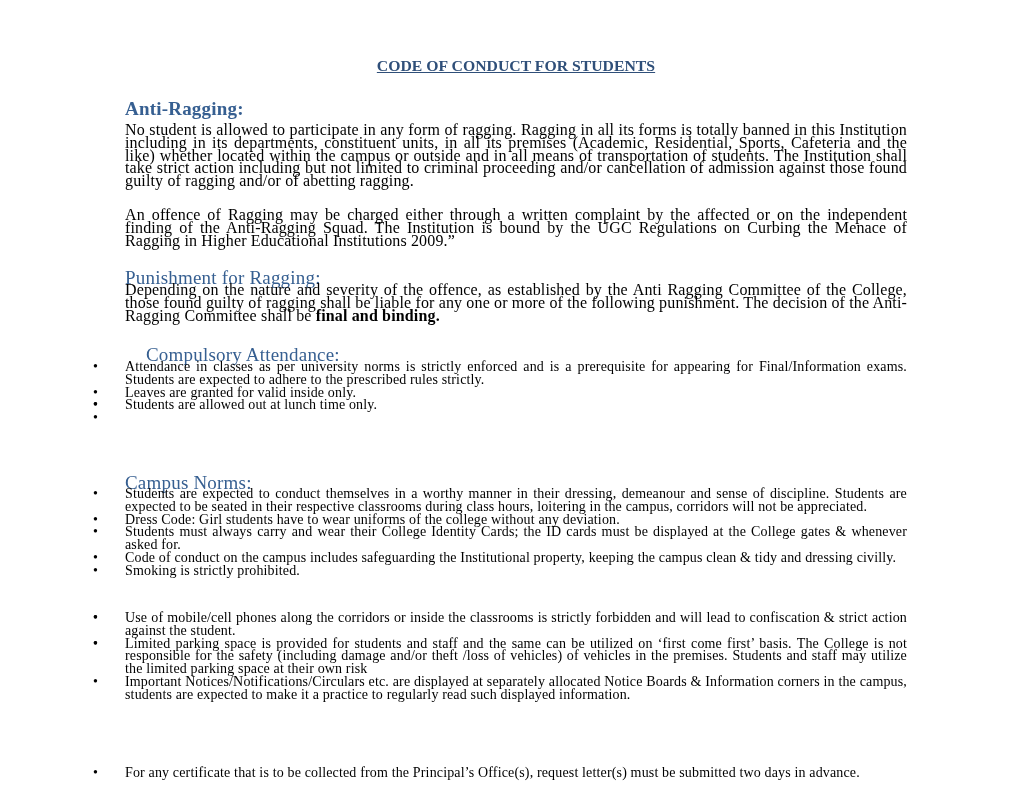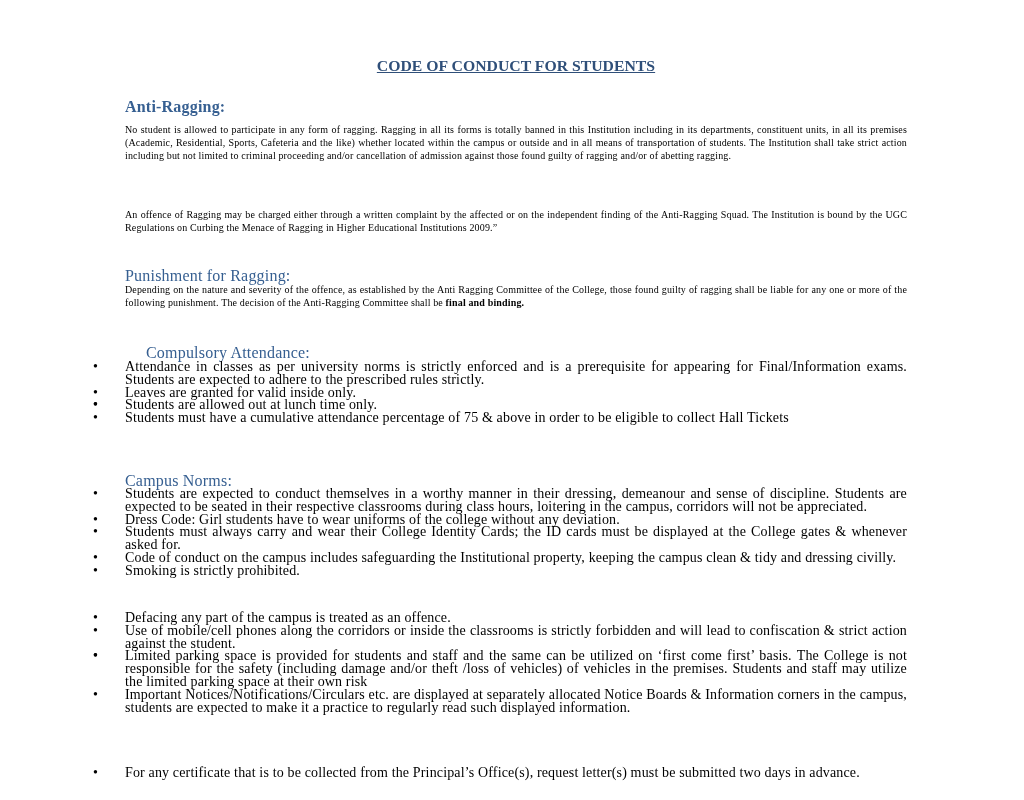--- a/index.html
+++ b/index.html
@@ -9,27 +9,27 @@
     color: #000000;
   }
   .page { position: absolute; left: 4px; top: 0; width: 1024px; height: 800px; }
   .title {
     position: absolute; left: 0; width: 1024px; top: 58px;
     text-align: center; font-size: 15px; font-weight: bold;
     color: #2f4f79; text-decoration: underline; letter-spacing: 0px;
     transform: scaleX(1.05); transform-origin: center;
   }
   .heading {
-    position: absolute; left: 121px; font-size: 16px; color: #365f91;
+    position: absolute; left: 121px; font-size: 19px; color: #365f91;
     font-weight: normal; letter-spacing: 0.2px;
   }
   .heading.bold { font-weight: bold; }
   .para {
     position: absolute; left: 121px; width: 782px;
-    font-size: 10px; line-height: 12.8px; text-align: justify;
+    font-size: 16px; line-height: 12.8px; text-align: justify;
     letter-spacing: 0.15px;
   }
   .para b { font-weight: bold; }
   .list { position: absolute; left: 0; width: 1024px; margin: 0; padding: 0; list-style: none; }
   .li { position: relative; padding-left: 121px; width: 782px;
         font-size: 14px; line-height: 12.8px; text-align: justify; letter-spacing: 0.15px; }
   .bullet { position: absolute; left: 89px; top: 0; font-size: 14px; }
 </style>
 </head>
 <body>
@@ -44,34 +44,34 @@
 
   <div class="heading" style="top:267px;">Punishment for Ragging:</div>
   <div class="para" style="top:284px;"><span>Depending on the nature and severity of the offence, as established by the Anti Ragging Committee of the College, those found guilty of ragging shall be liable for any one or more of the following punishment. The decision of the Anti-Ragging Committee shall be</span> <b>final and binding.</b></div>
 
   <div class="heading" style="top:344px;margin-left:21px;">Compulsory Attendance:</div>
   <ul class="list" style="top:361px;">
     <li class="li"><span class="bullet">•</span><span>Attendance in classes as per university norms is strictly enforced and is a prerequisite for appearing for Final/Information exams. Students are expected to adhere to the prescribed rules strictly.</span></li>
     <li class="li"><span class="bullet">•</span><span>Leaves are granted for valid inside only.</span></li>
     <li class="li"><span class="bullet">•</span></li>
     <li class="li"><span class="bullet">•</span><span>Students are allowed out at lunch time only.</span></li>
-    <li class="li"><span class="bullet">•</span><span>Students must have a cumulative attendance percentage of 75 &amp; above in order to be eligible to collect Hall Tickets</span></li>
+    <li class="li"><span class="bullet">•</span></li>
   </ul>
 
   <div class="heading" style="top:472px;">Campus Norms:</div>
   <ul class="list" style="top:488px;">
     <li class="li"><span class="bullet">•</span><span>Students are expected to conduct themselves in a worthy manner in their dressing, demeanour and sense of discipline. Students are expected to be seated in their respective classrooms during class hours, loitering in the campus, corridors will not be appreciated.</span></li>
     <li class="li"><span class="bullet">•</span><span>Dress Code: Girl students have to wear uniforms of the college without any deviation.</span></li>
     <li class="li"><span class="bullet">•</span><span>Students must always carry and wear their College Identity Cards; the ID cards must be displayed at the College gates &amp; whenever asked for.</span></li>
     <li class="li"><span class="bullet">•</span><span>Code of conduct on the campus includes safeguarding the Institutional property, keeping the campus clean &amp; tidy and dressing civilly.</span></li>
     <li class="li"><span class="bullet">•</span><span>Smoking is strictly prohibited.</span></li>
   </ul>
 
   <ul class="list" style="top:612px;">
-    <li class="li"><span class="bullet">•</span><span>Defacing any part of the campus is treated as an offence.</span></li>
+    <li class="li"><span class="bullet">•</span></li>
     <li class="li"><span class="bullet">•</span><span>Use of mobile/cell phones along the corridors or inside the classrooms is strictly forbidden and will lead to confiscation &amp; strict action against the student.</span></li>
     <li class="li"><span class="bullet">•</span></li>
     <li class="li"><span class="bullet">•</span><span>Limited parking space is provided for students and staff and the same can be utilized on ‘first come first’ basis. The College is not responsible for the safety (including damage and/or theft /loss of vehicles) of vehicles in the premises. Students and staff may utilize the limited parking space at their own risk</span></li>
     <li class="li"><span class="bullet">•</span><span>Important Notices/Notifications/Circulars etc. are displayed at separately allocated Notice Boards &amp; Information corners in the campus, students are expected to make it a practice to regularly read such displayed information.</span></li>
   </ul>
 
   <ul class="list" style="top:764px;">
     <li class="li" style="line-height:17px;"><span class="bullet">•</span><span>For any certificate that is to be collected from the Principal’s Office(s), request letter(s) must be submitted two days in advance.</span></li>
   </ul>
 

